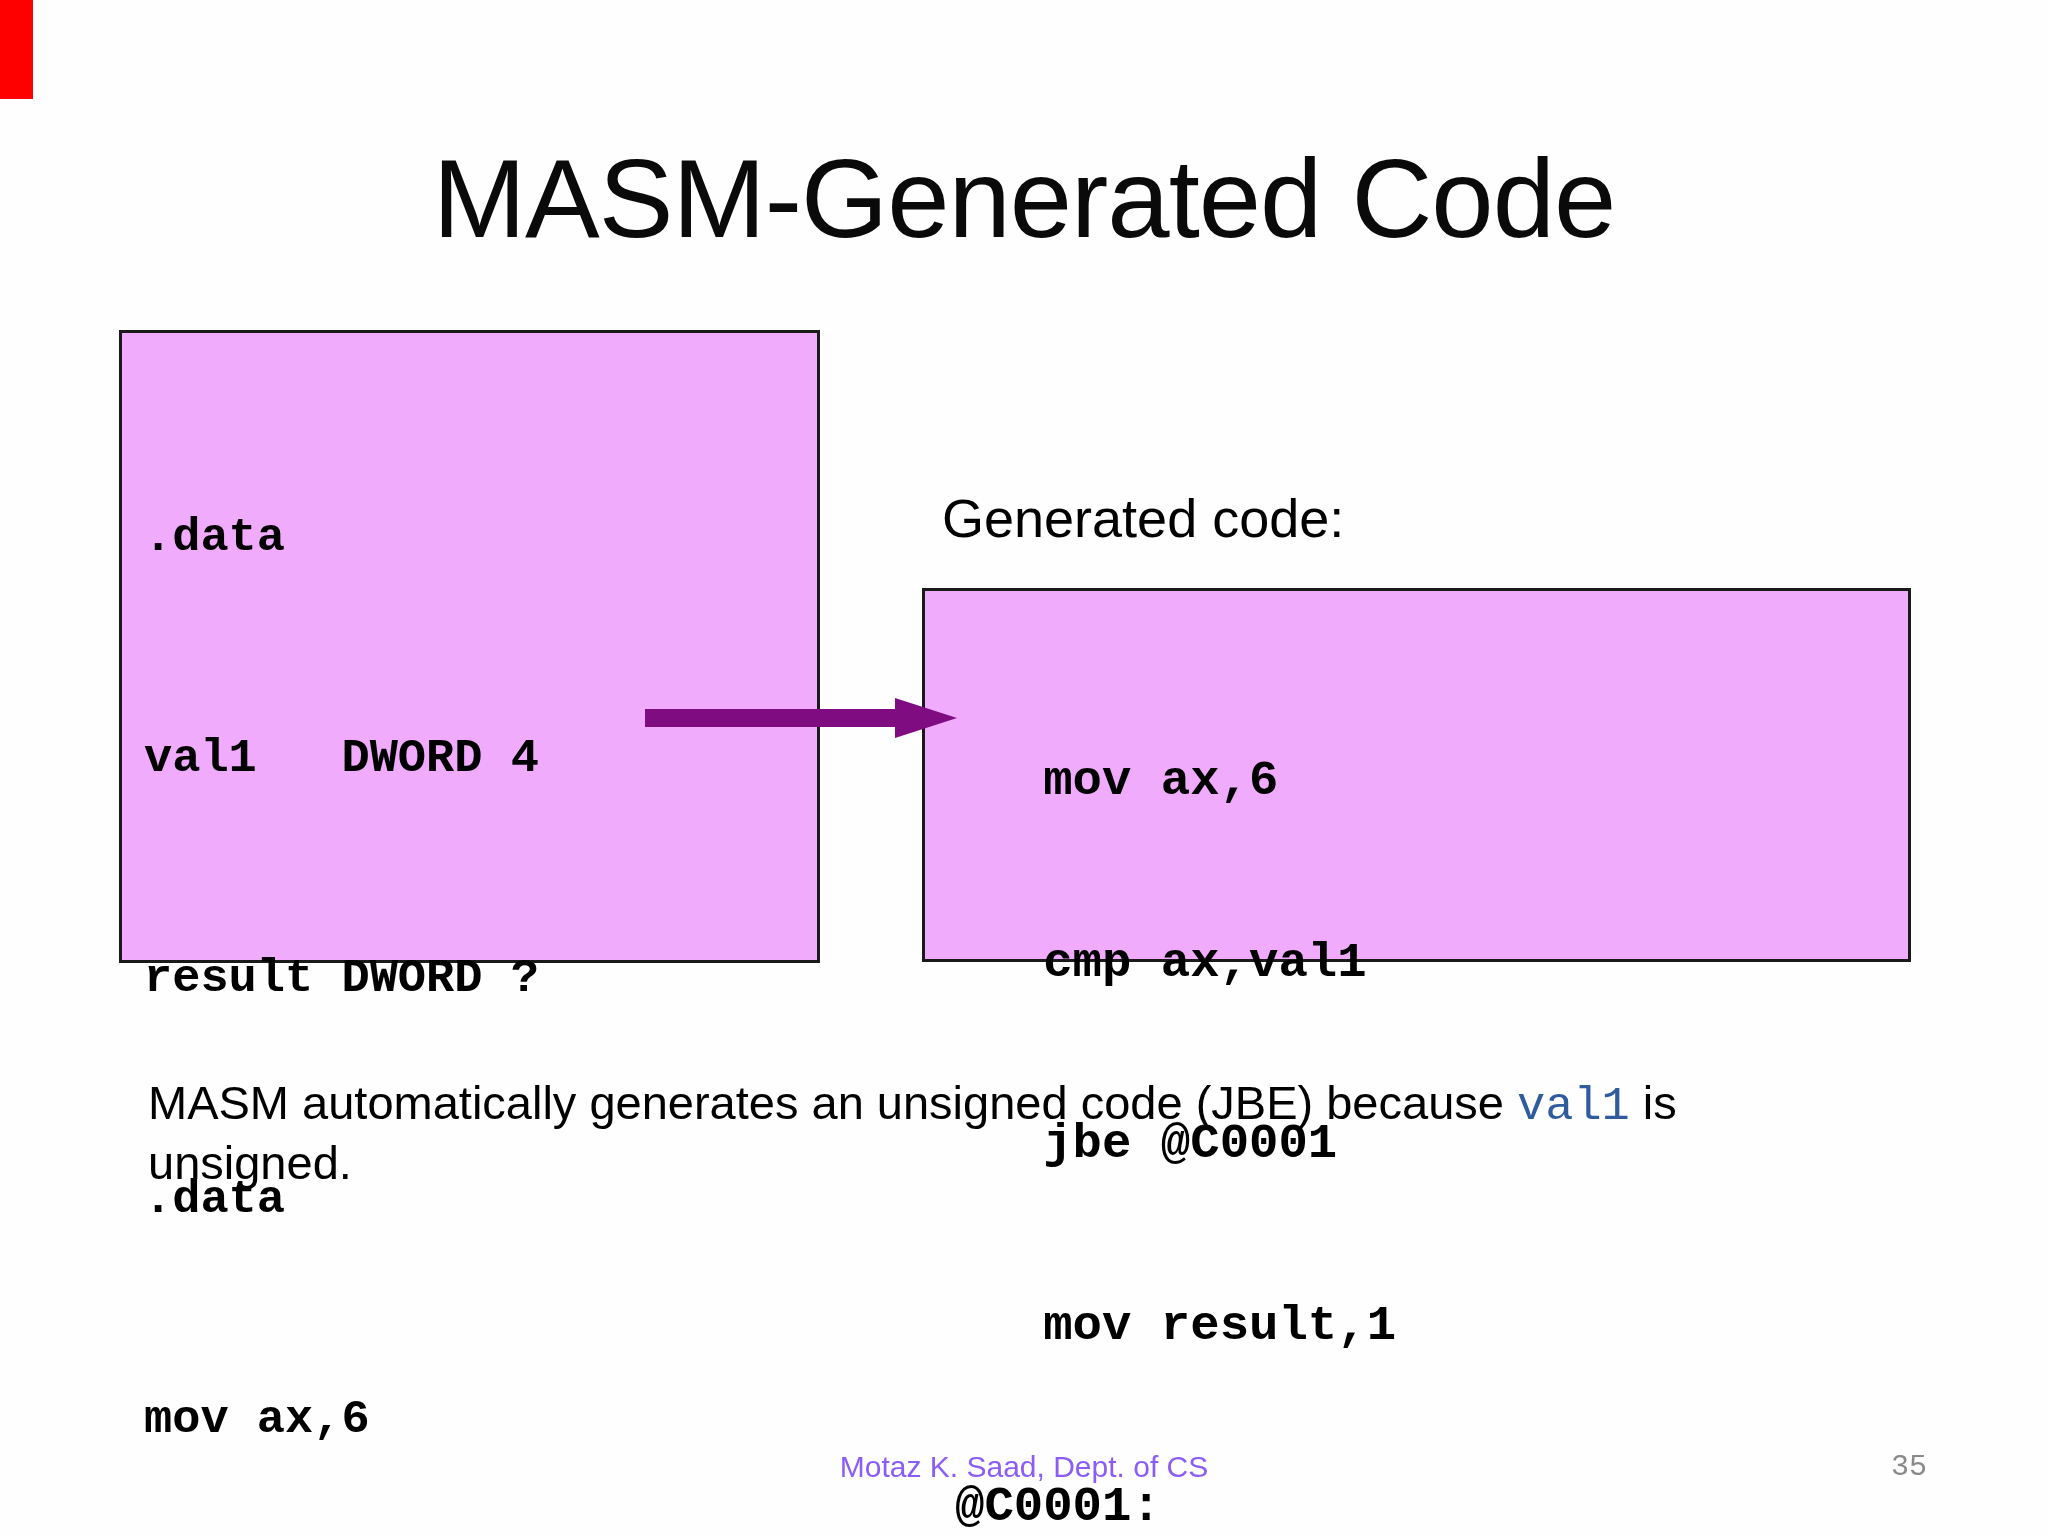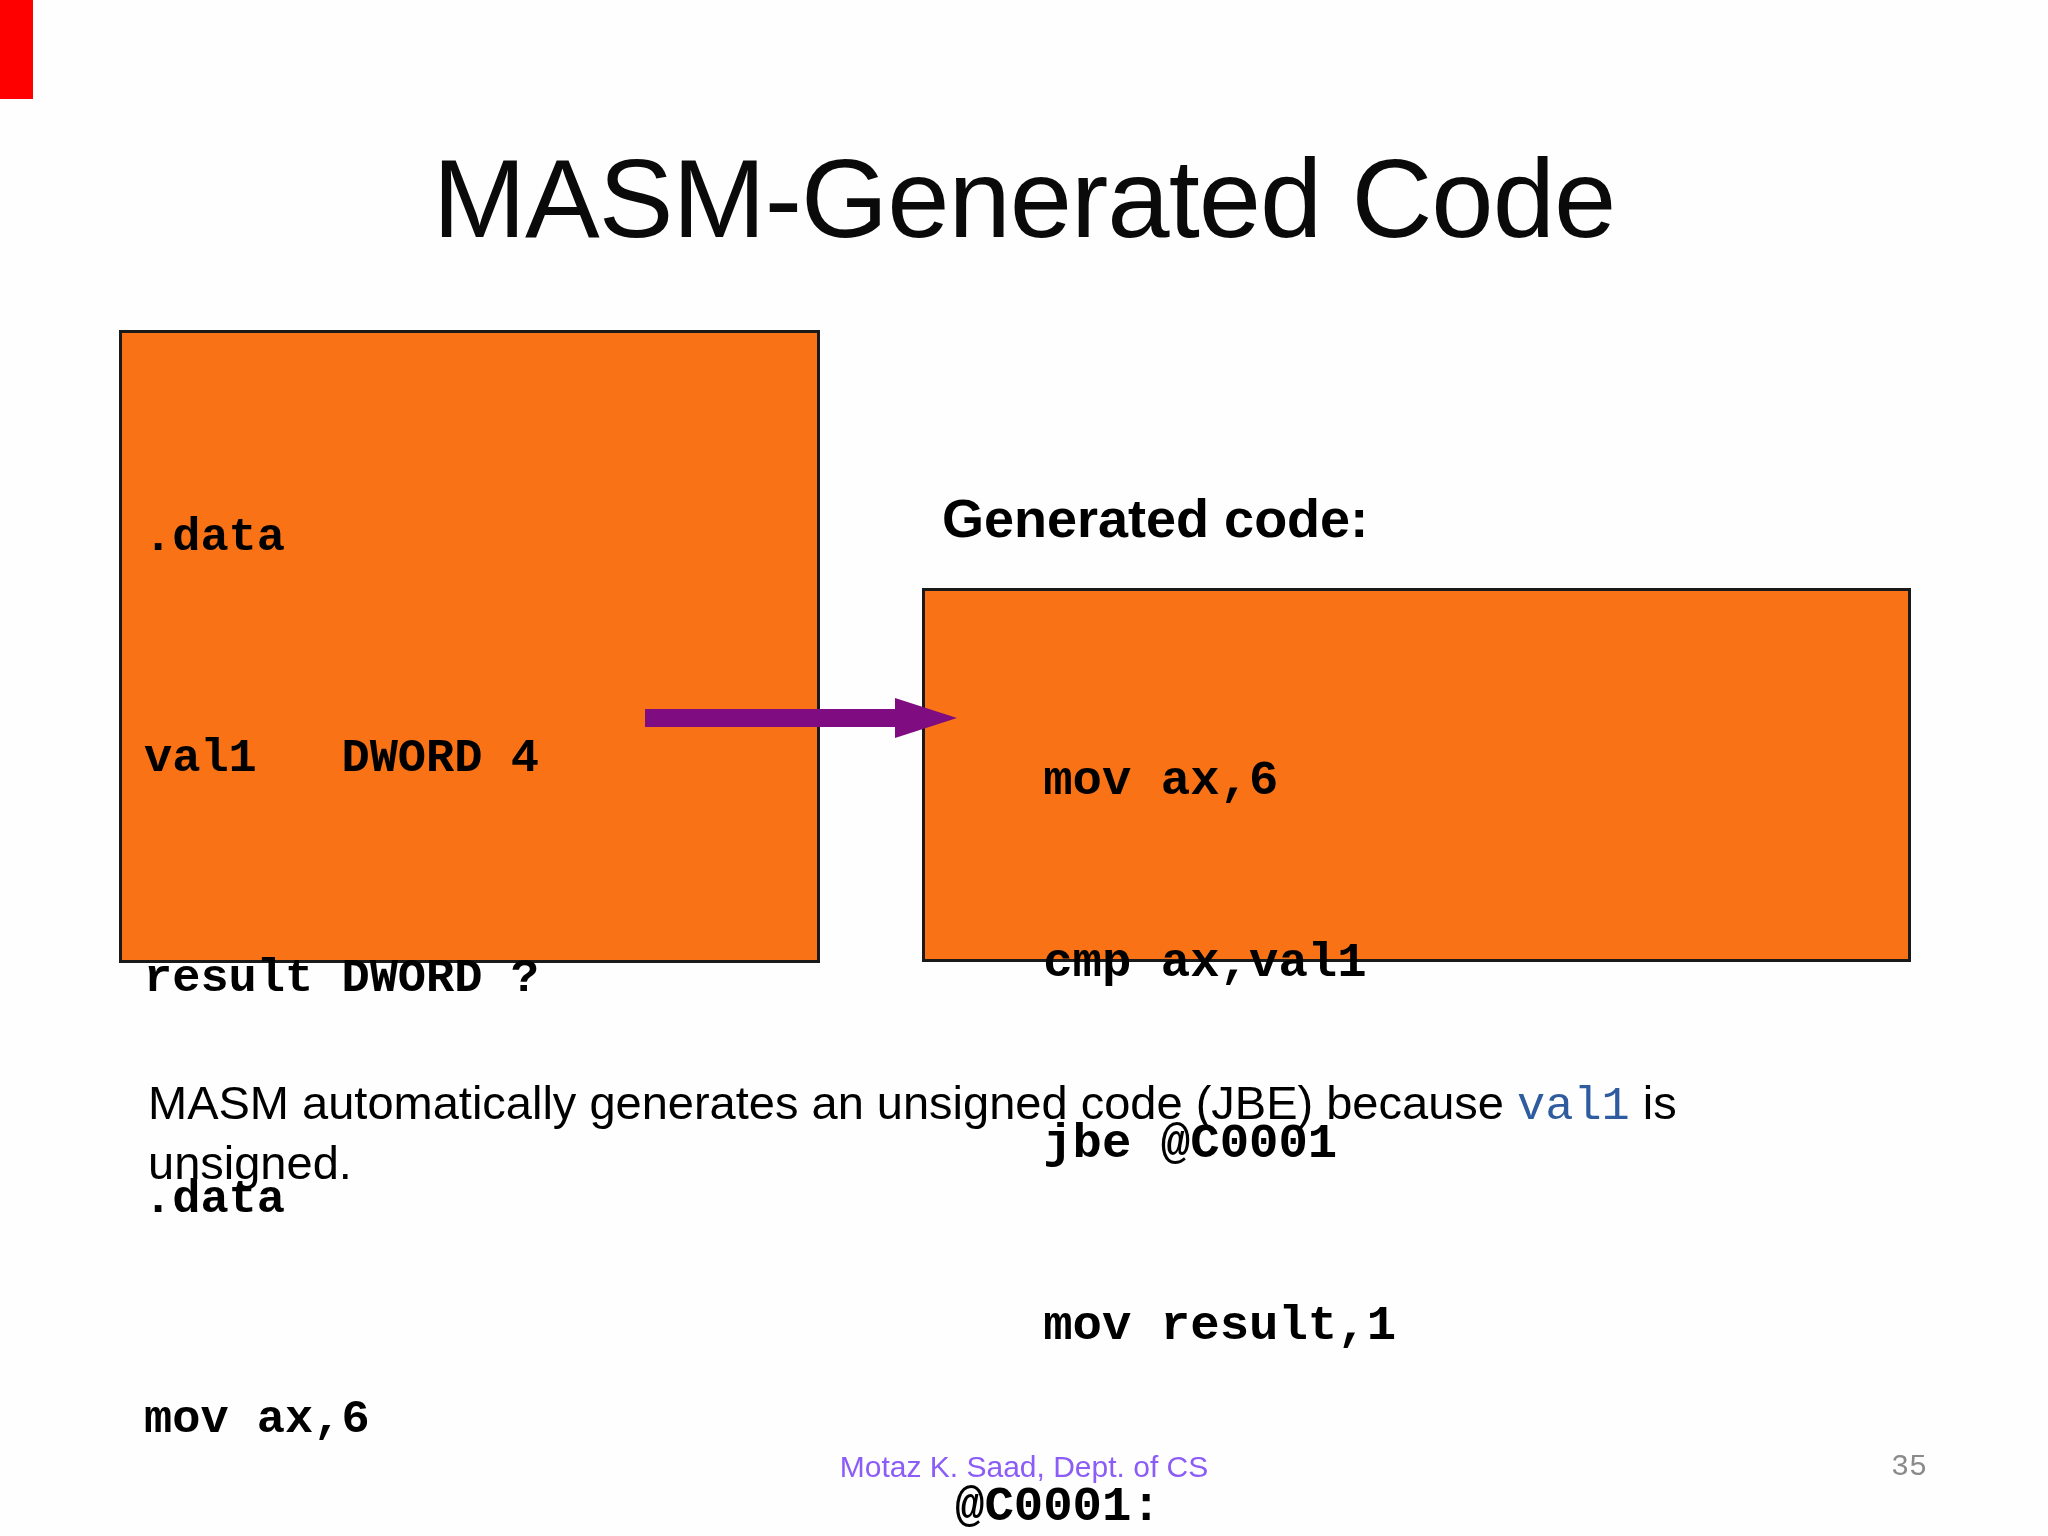--- a/index.html
+++ b/index.html
@@ -27,21 +27,21 @@
     font-size: 112px;
     line-height: 134px;
     color: #0a0a0a;
     letter-spacing: -1px;
     white-space: nowrap;
   }
   .code-box {
     position: absolute;
     box-sizing: border-box;
     border: 3px solid #1a1a1a;
-    background: #f97316;
+    background: #f0abfc;
   }
   .left-box {
     left: 119px; top: 330px;
     width: 701px; height: 633px;
   }
   .right-box {
     left: 922px; top: 588px;
     width: 989px; height: 374px;
   }
   .code {
@@ -59,21 +59,20 @@
     padding: 39px 0 0 30px;
     font-size: 49px;
     line-height: 60.5px;
   }
   .gen-label {
     position: absolute;
     left: 942px; top: 486px;
     font-size: 54px;
     line-height: 64px;
     white-space: nowrap;
-    font-weight: bold;
   }
   .arrow {
     position: absolute;
     left: 645px; top: 698px;
     width: 312px; height: 40px;
   }
   .caption {
     position: absolute;
     left: 148px; top: 1075px;
     width: 1650px;

